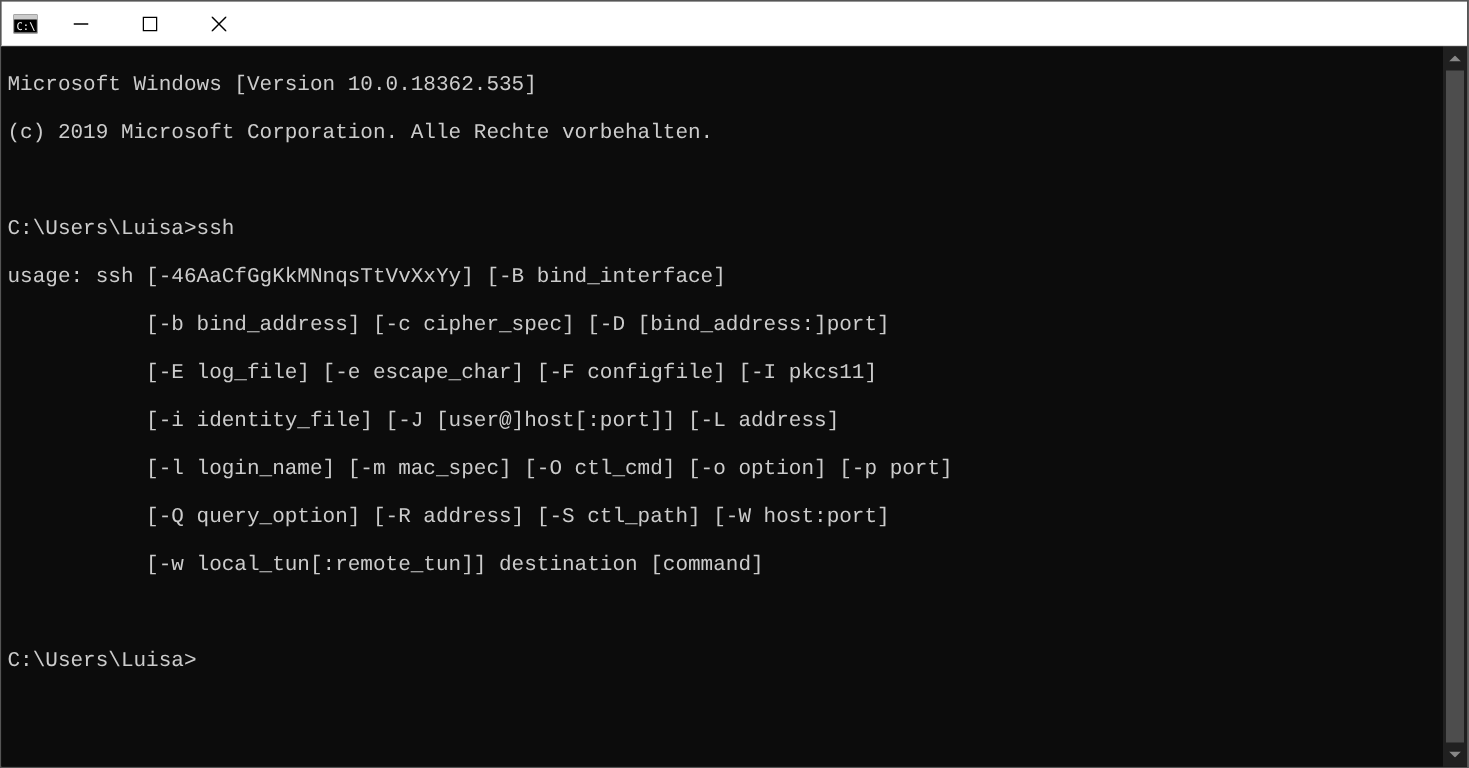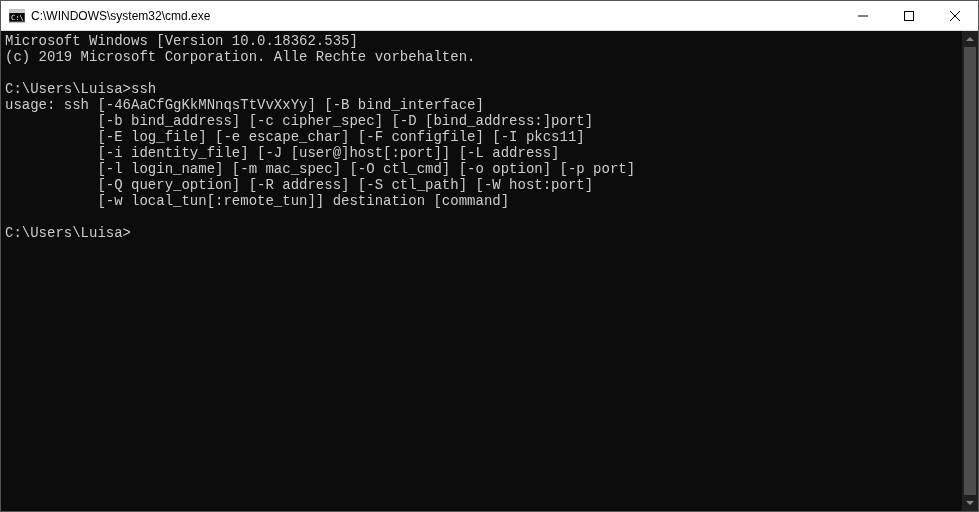--- a/index.html
+++ b/index.html
@@ -96,35 +96,35 @@
       position: absolute;
       top: 0;
       left: 2px;
       right: 2px;
       height: 100%;
       background: #4d4d4d;
     }
     .line {
       display: block;
       min-height: 16px;
+      margin-top: 16px;
     }
   </style>
 </head>
 <body>
 
 <div class="window">
   <div class="titlebar">
     <div class="app-icon">
       <svg width="16" height="16" viewBox="0 0 16 16">
         <rect x="0" y="2" width="16" height="12" fill="#000" stroke="#888" stroke-width="1"></rect>
         <rect x="0" y="2" width="16" height="3" fill="#ccc"></rect>
         <text x="2" y="12" font-size="7" fill="#fff" font-family="monospace">C:\</text>
       </svg>
     </div>
-    <div class="title-text">C:\WINDOWS\system32\cmd.exe</div>
     <div class="win-controls">
       <div class="win-btn">
         <svg width="10" height="10" viewBox="0 0 10 10">
           <line x1="0" y1="5" x2="10" y2="5" stroke="#000" stroke-width="1"></line>
         </svg>
       </div>
       <div class="win-btn">
         <svg width="10" height="10" viewBox="0 0 10 10">
           <rect x="0.5" y="0.5" width="9" height="9" fill="none" stroke="#000" stroke-width="1"></rect>
         </svg>

